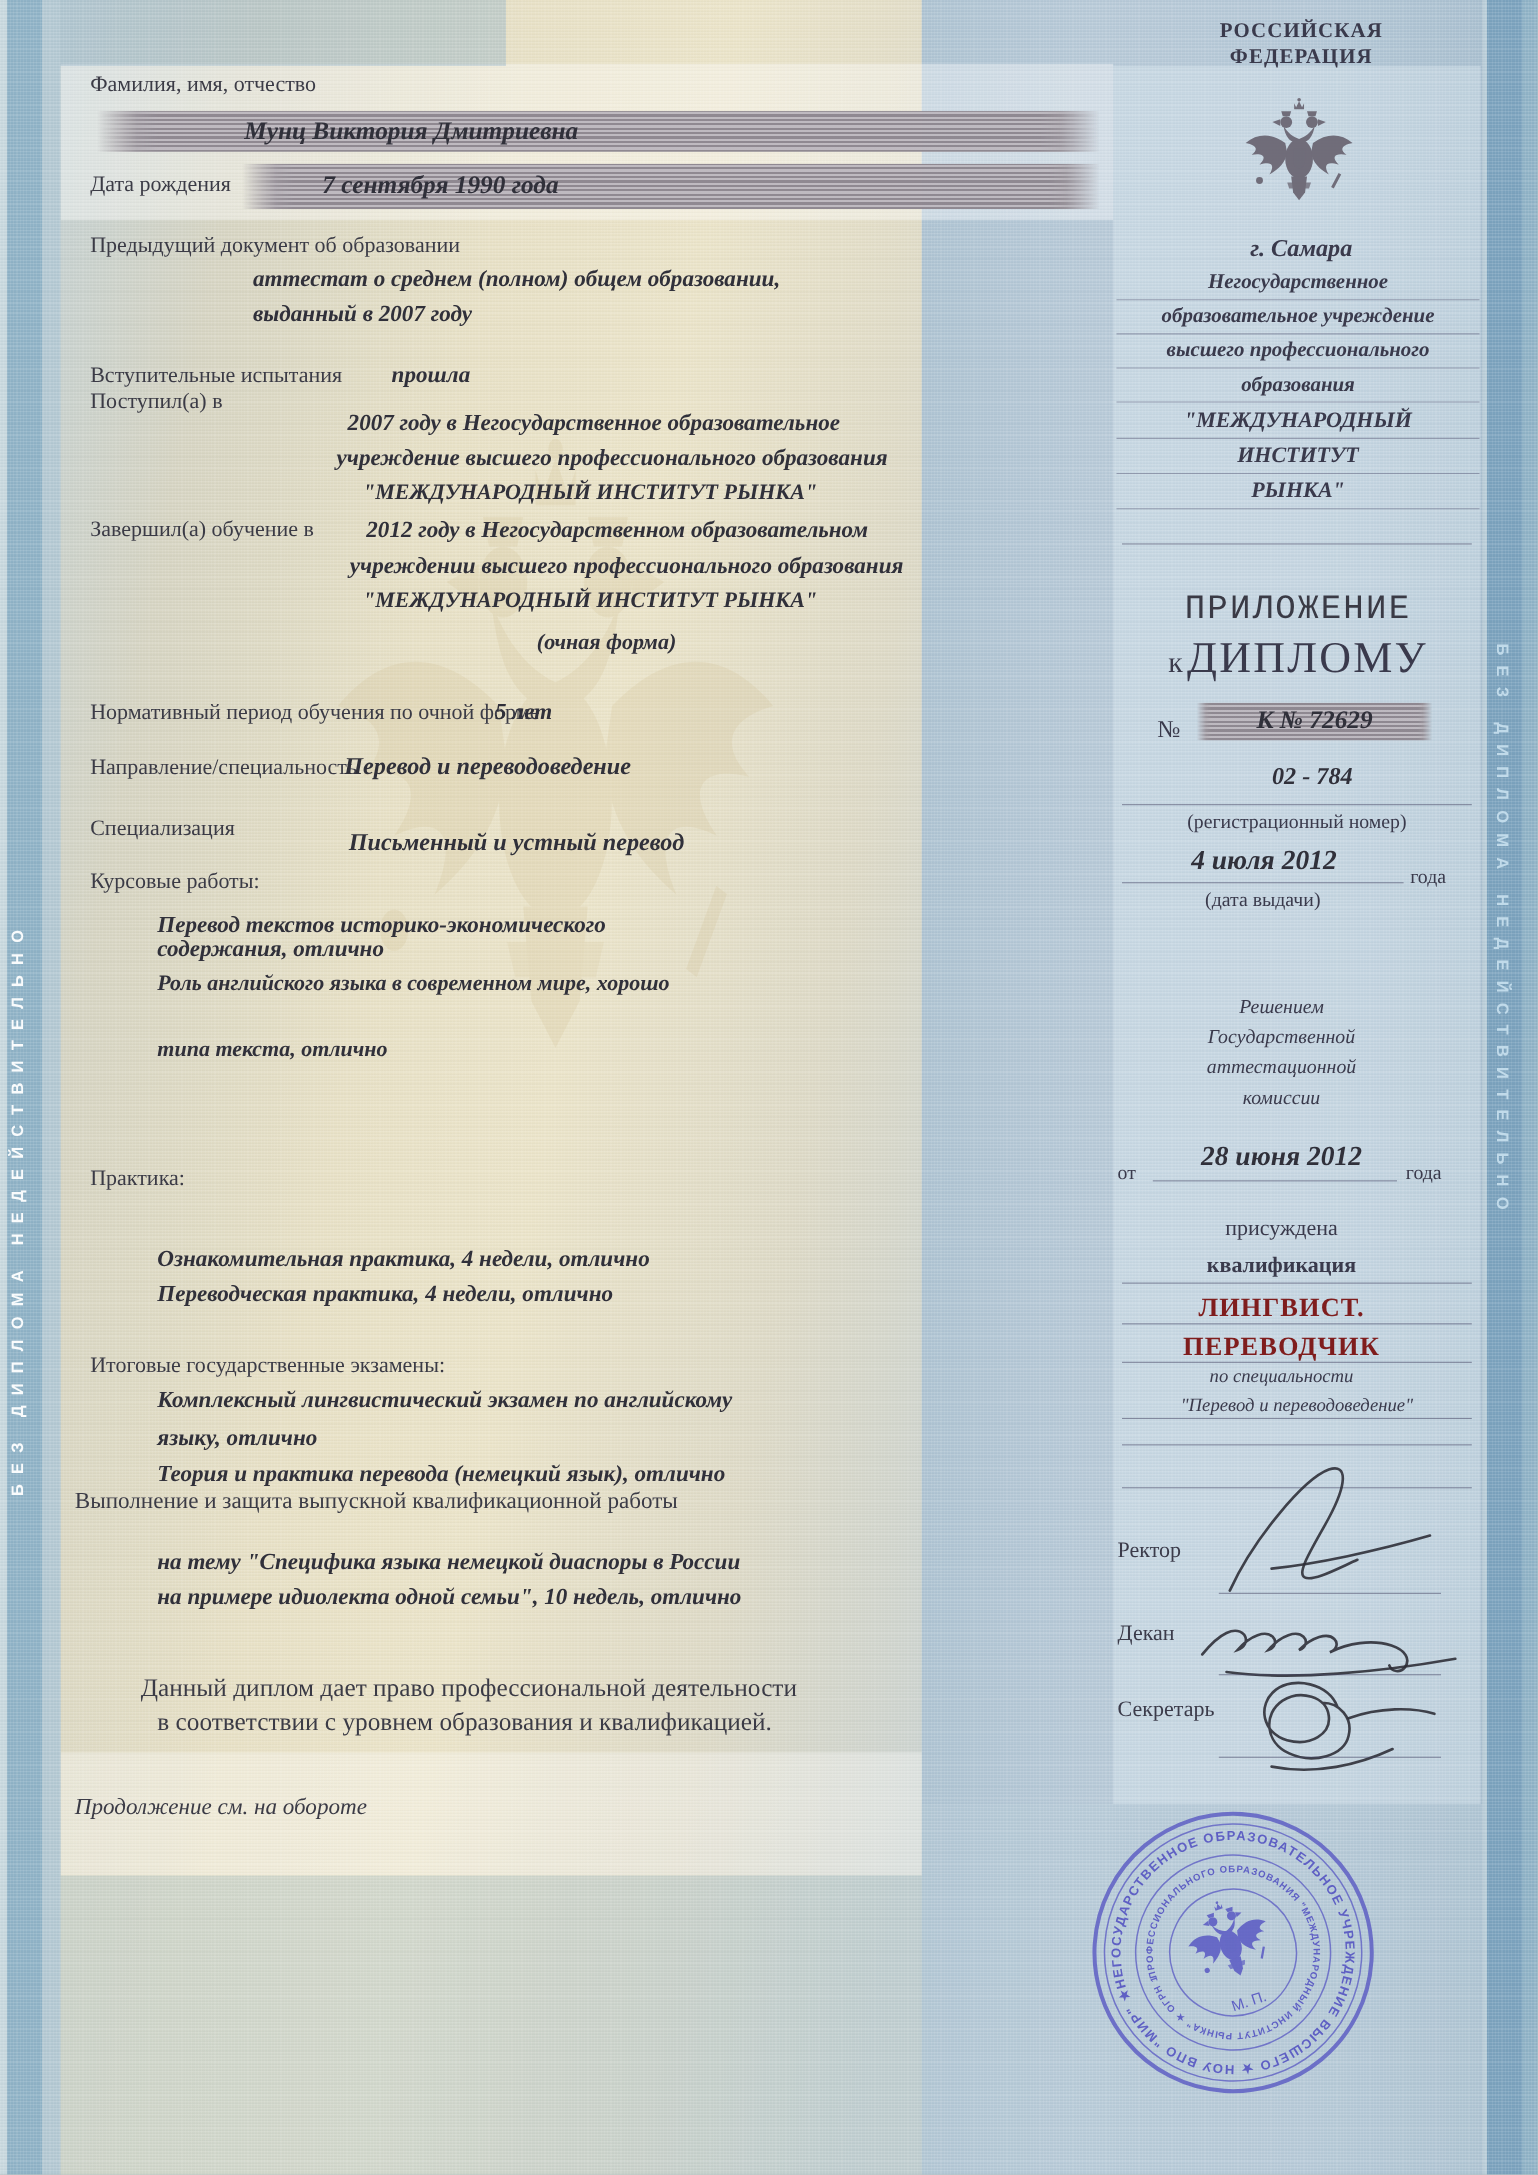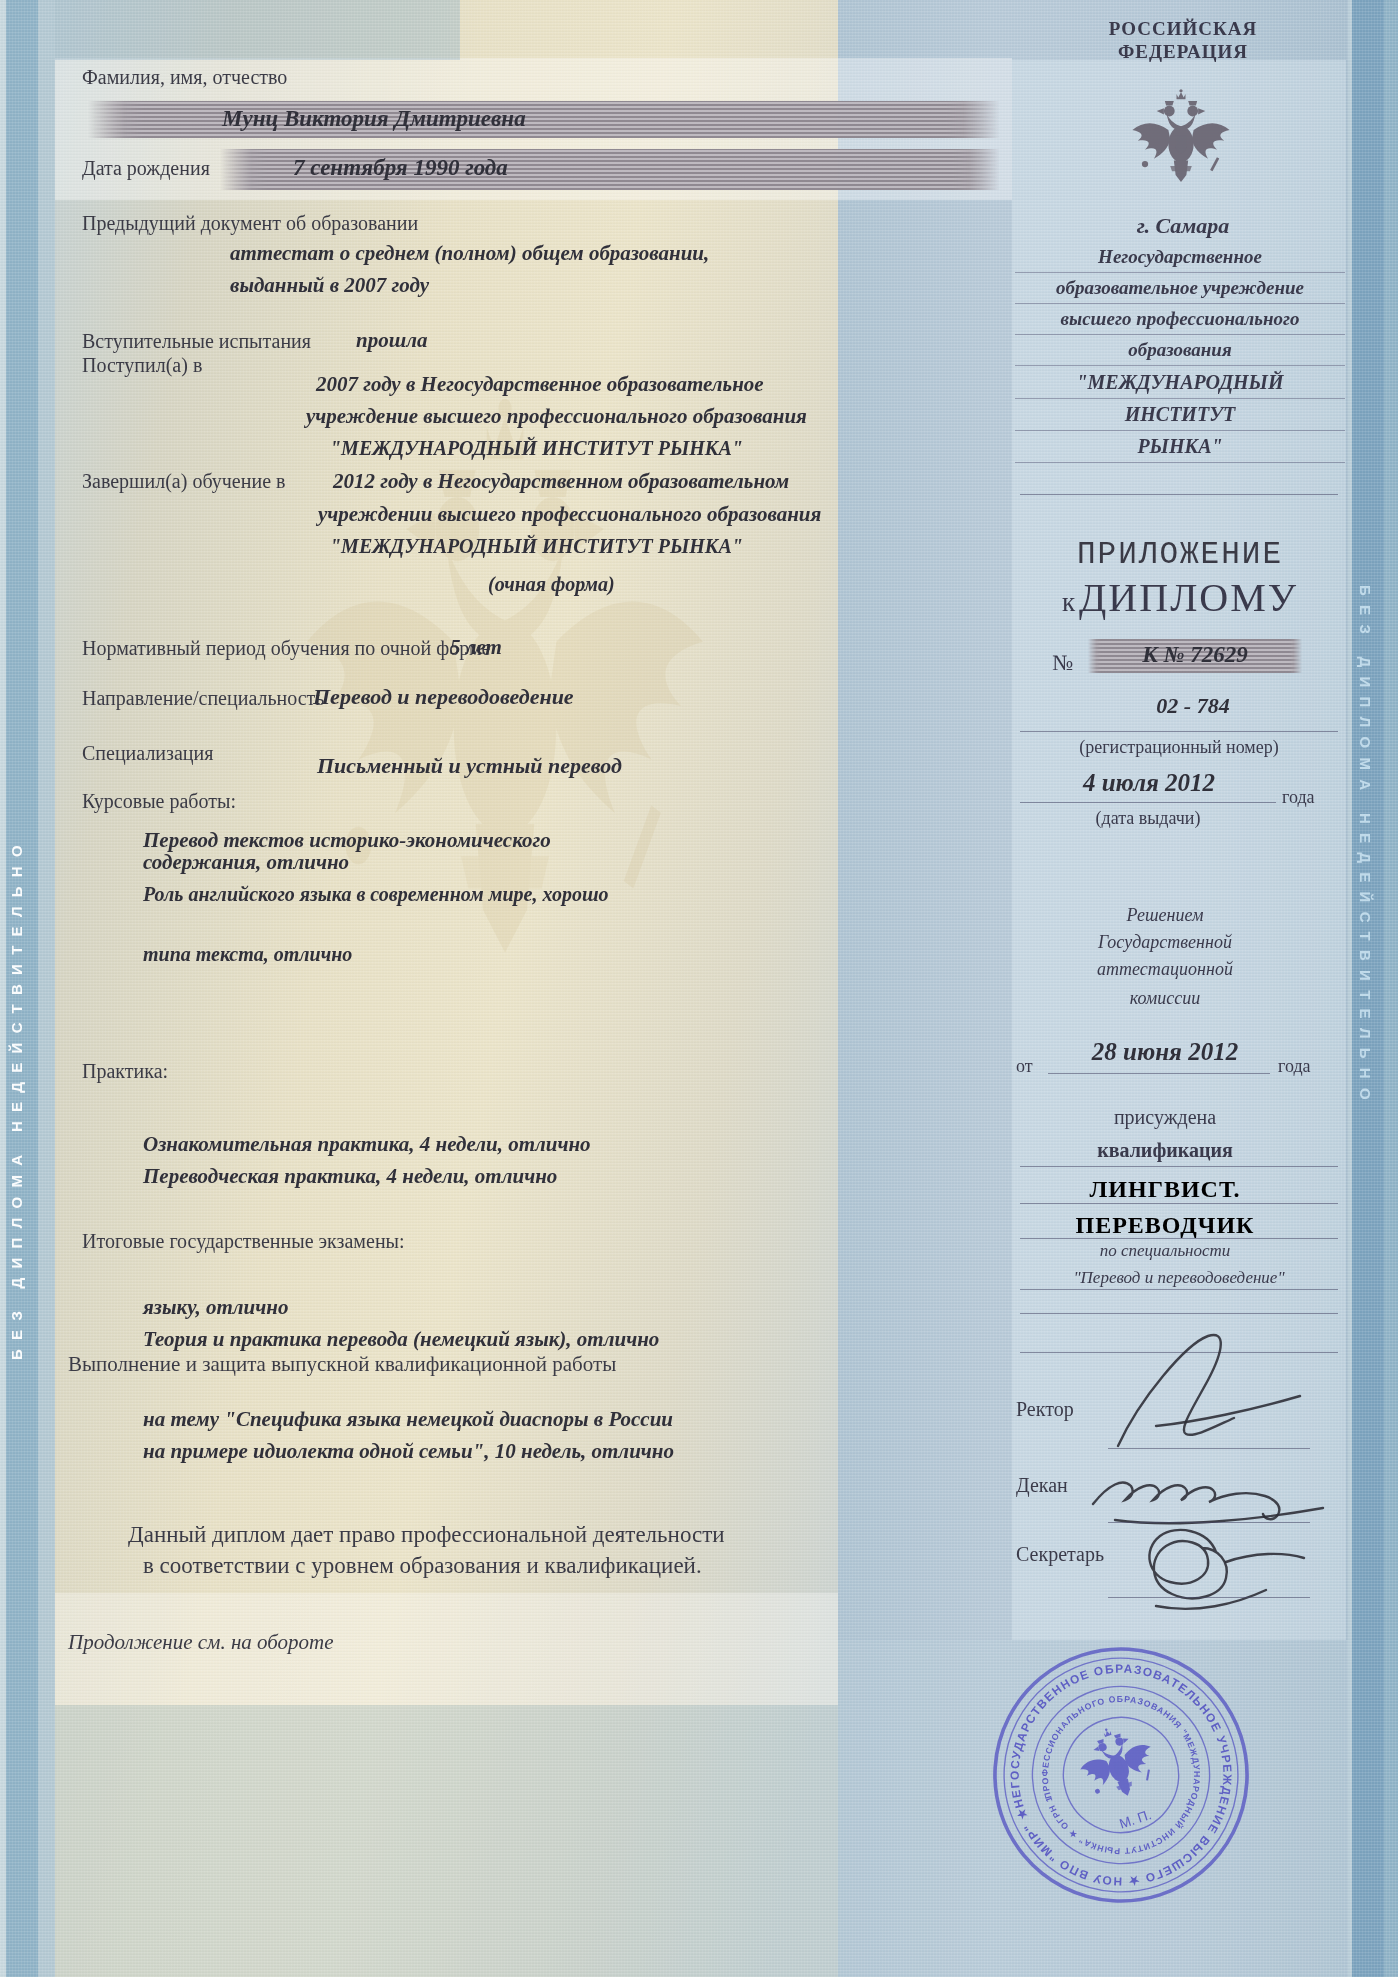--- a/index.html
+++ b/index.html
@@ -48,21 +48,21 @@
       -webkit-mask-image:linear-gradient(90deg,transparent,black 6%,black 94%,transparent);
       mask-image:linear-gradient(90deg,transparent,black 6%,black 94%,transparent);}
   
   .rc{position:absolute;color:#3a3a4c;}
   .inst-row{position:absolute;left:1015px;width:330px;text-align:center;
     font-style:italic;font-weight:bold;font-size:19px;color:#3a3a4c;
     border-bottom:1px solid rgba(80,80,110,.45);padding-bottom:4px;}
   .inst-caps{font-size:20px;}
   .supp1{font-size:31px;letter-spacing:2px;color:#3a3a45;font-family:Liberation Mono, monospace;}
   .supp2 .k{font-size:27px;} .supp2 .d{font-size:40px;letter-spacing:2px;}
-  .qual-caps{font-weight:bold;font-size:24px;letter-spacing:1px;color:#000000;}
+  .qual-caps{font-weight:bold;font-size:24px;letter-spacing:1px;color:#7f1d1d;}
   .sig-label{font-size:20px;color:#3b3b4a;text-align:center;}
   .sig{position:absolute;}
   .sig path{fill:none;stroke:#2b2b34;stroke-width:2.4;stroke-linecap:round;opacity:.88;}
   .stamp{position:absolute;left:984px;top:1638px;width:274px;height:274px;transform:rotate(-18deg);opacity:.9;}
   .watermark{position:absolute;left:285px;top:395px;width:440px;height:590px;color:#c9b481;opacity:.16;filter:blur(.6px);}
   .eagle-top{position:absolute;left:1127px;top:76px;width:108px;height:124px;color:#696471;opacity:.92;}
 </style>
 </head>
 <body>
 
@@ -150,20 +150,21 @@
   <div class="t val" style="left:143px;top:828px">Перевод текстов историко-экономического</div>
   <div class="t val" style="left:143px;top:850px">содержания, отлично</div>
   <div class="t val fs20" style="left:143px;top:883px">Роль английского языка в современном мире, хорошо</div>
   <div class="t val fs20" style="left:143px;top:943px">типа текста, отлично</div>
 
   <div class="t lbl" style="left:82px;top:1060px">Практика:</div>
   <div class="t val" style="left:143px;top:1132px">Ознакомительная практика, 4 недели, отлично</div>
   <div class="t val" style="left:143px;top:1164px">Переводческая практика, 4 недели, отлично</div>
 
   <div class="t lbl" style="left:82px;top:1230px">Итоговые государственные экзамены:</div>
+  <div class="t val" style="left:143px;top:1260px">Комплексный лингвистический экзамен по английскому</div>
   <div class="t val" style="left:143px;top:1295px">языку, отлично</div>
   <div class="t val" style="left:143px;top:1327px">Теория и практика перевода (немецкий язык), отлично</div>
 
   <div class="t lbl" style="left:68px;top:1352px;font-size:21px">Выполнение и защита выпускной квалификационной работы</div>
   <div class="t val" style="left:143px;top:1407px">на тему "Специфика языка немецкой диаспоры в России</div>
   <div class="t val" style="left:143px;top:1439px">на примере идиолекта одной семьи", 10 недель, отлично</div>
 
   <div class="t lbl fs23" style="left:143px;top:1553px">в соответствии с уровнем образования и квалификацией.</div>
   <div class="t lbl fs23" style="left:128px;top:1522px">Данный диплом дает право профессиональной деятельности</div>
 

